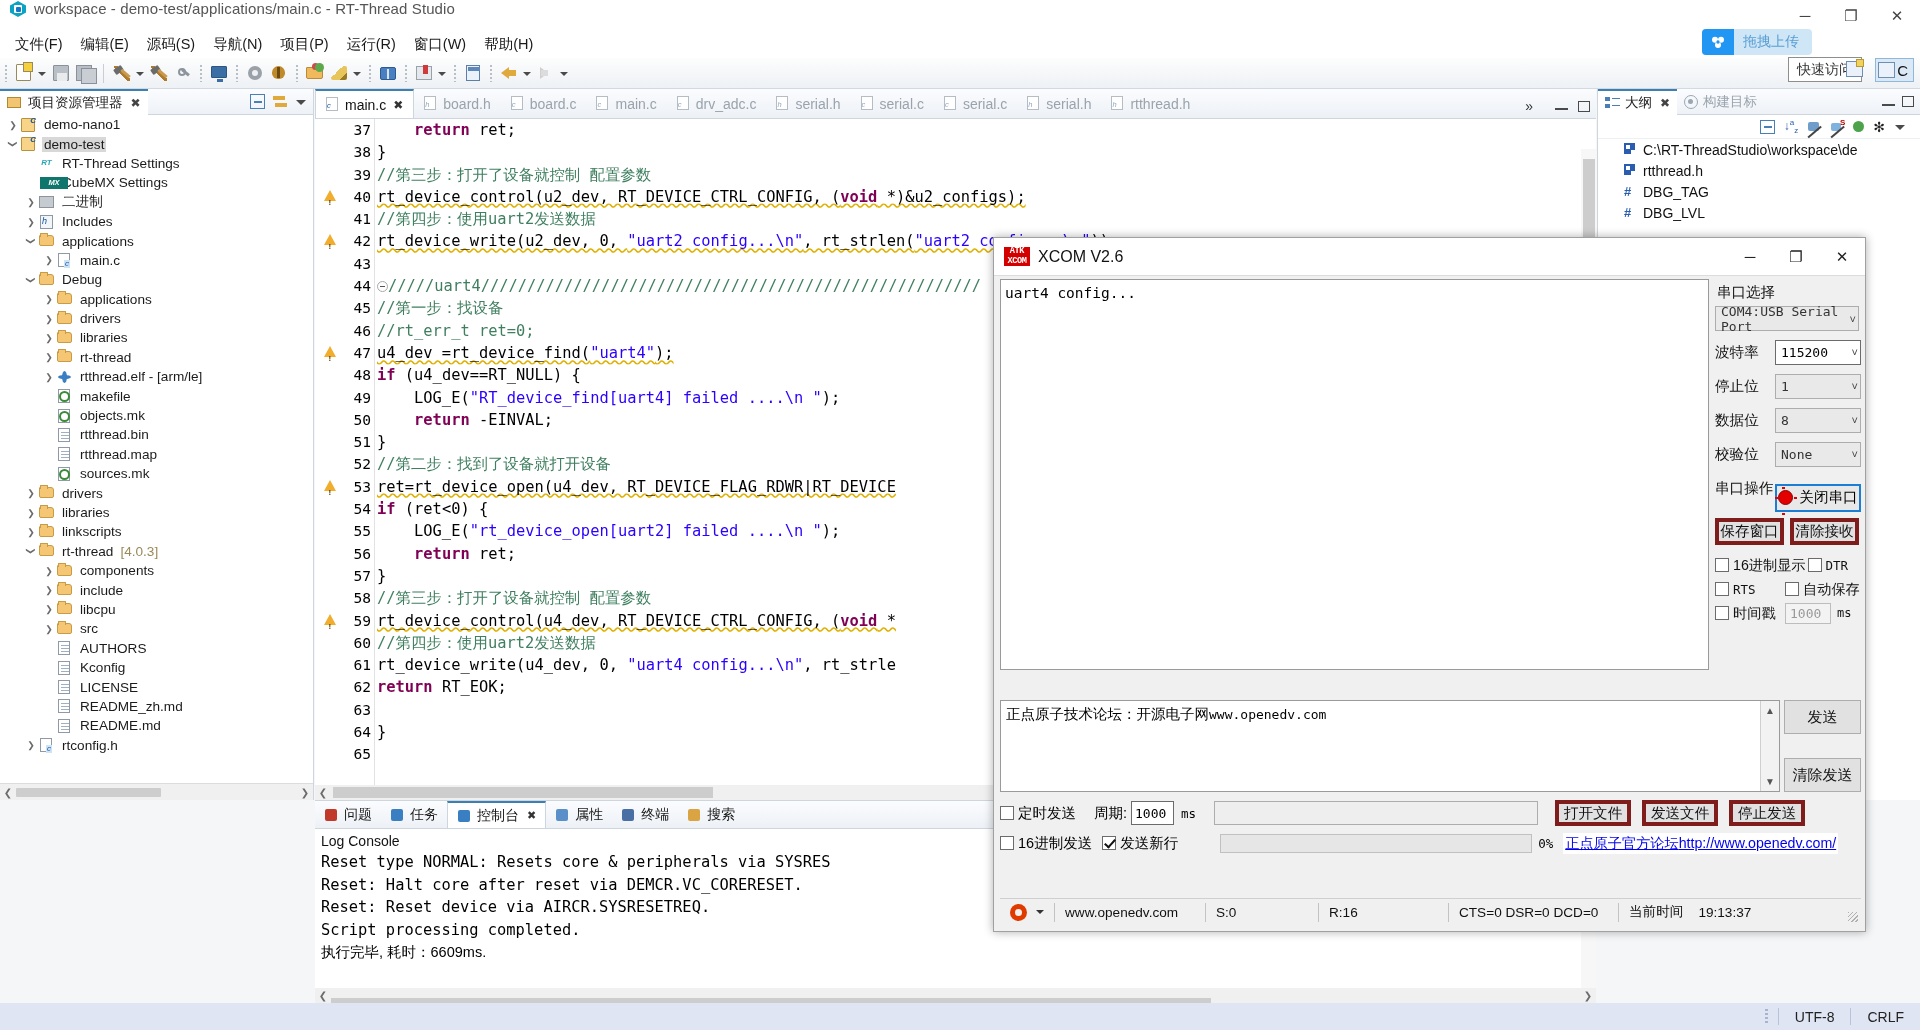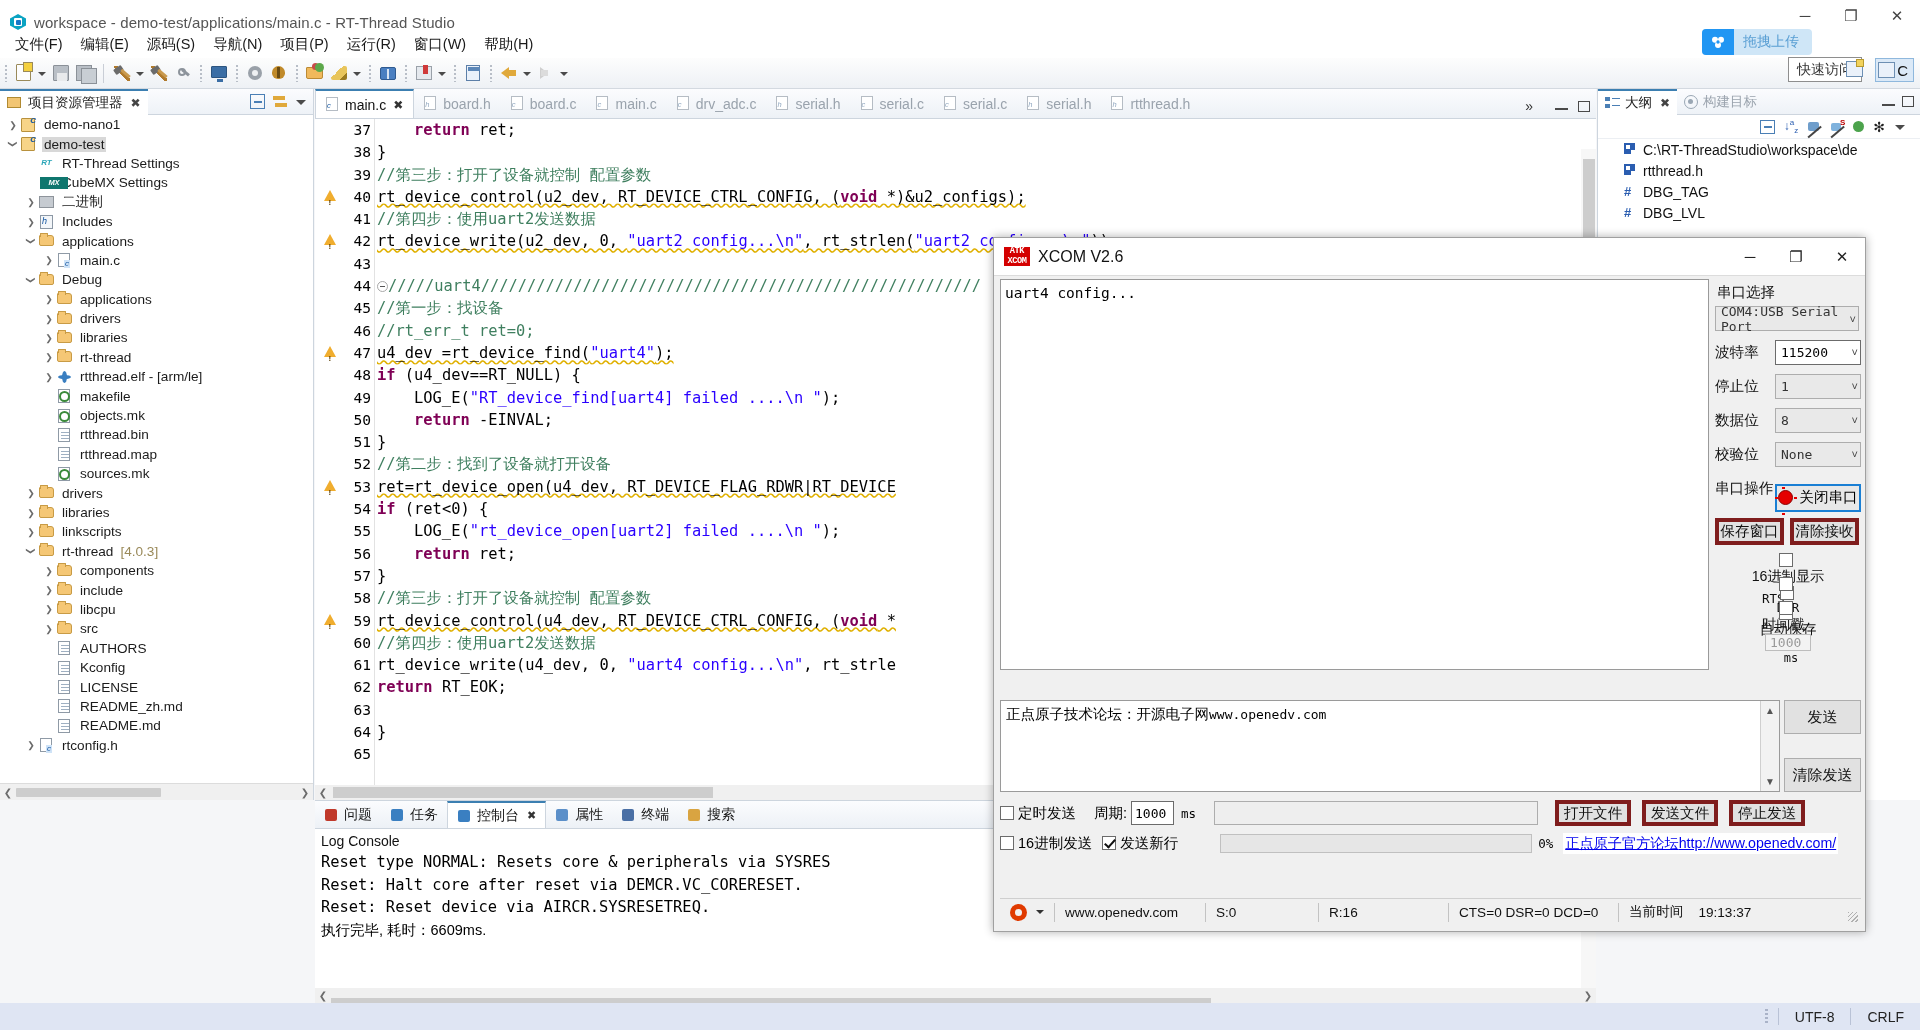--- a/index.html
+++ b/index.html
@@ -9,21 +9,21 @@
     overflow: hidden;
     font-family: "Liberation Sans", sans-serif;
     font-size: 12px;
     background: #f0f0f0;
   }
   #root { position: relative; width: 1920px; height: 1030px; background: #f5f6f8; }
 
   
   .titlebar {
     position: absolute; left:0; top:0; width:1920px; height:31px;
-    background: #ffffff; display:flex; align-items:flex-end;
+    background: #ffffff; display:flex; align-items:flex-start;
   }
   .title-ico {
     width:18px;height:18px;margin-left:9px;margin-right:7px;position:relative;flex:none;
   }
   .title-ico .a{position:absolute;left:1px;top:1px;width:16px;height:16px;background:#0aa3c2;clip-path:polygon(50% 0,100% 28%,100% 72%,50% 100%,0 72%,0 28%);}
   .title-ico .b{position:absolute;left:5px;top:5px;width:8px;height:8px;background:#ffffff;border-radius:1px;}
   .title-ico .c{position:absolute;left:6.5px;top:6.5px;width:5px;height:5px;background:#1878c8;border-radius:1px;}
   .title-text { font-size:15px; color:#555; letter-spacing:.1px;}
   .win-btns { position:absolute; right:0; top:0; height:31px; display:flex; }
   .win-btn { width:46px; height:31px; display:flex; align-items:center; justify-content:center; color:#444; font-size:15px; }
@@ -217,21 +217,21 @@
   .xc-grp-label{font-size:14.5px;color:#111;}
   .xc-row{display:flex;align-items:center;height:34px;}
   .xc-lab{width:60px;font-size:14.6px;color:#111;}
   .xc-sel{height:25px;border:1px solid #adadad;background:#e9e9e9;display:flex;align-items:center;padding:0 2px 0 5px;font-family:"DejaVu Sans Mono","Liberation Mono",monospace;font-size:13px;color:#333;}
   .xc-sel.white{background:#fff;border:1px solid #6b6b6b;color:#000;}
   .xc-sel .cv{margin-left:auto;font-size:11px;color:#444;font-family:"Liberation Sans",sans-serif;}
   .xc-btn{border:4px solid #7f1d1d;background:#e1e1e1;font-size:14.6px;color:#111;display:flex;align-items:center;justify-content:center;height:27px;}
   .xc-closeport{border:2px solid #1a7fd4;background:#e8e8e8;height:28px;display:flex;align-items:center;justify-content:center;gap:6px;font-size:14.6px;}
   .xc-reddot{width:15px;height:15px;border-radius:50%;background:#e50000;border:1px solid #8a0000;position:relative;}
   .xc-reddot:before{content:"";position:absolute;left:-4px;top:6px;width:3px;height:2px;background:#e50000;box-shadow:19px 0 0 #e50000,7px -10px 0 #e50000,7px 16px 0 #e50000;}
-  .xc-cbrow{display:flex;align-items:center;font-size:14.2px;color:#111;height:24px;flex-direction:column;}
+  .xc-cbrow{display:flex;align-items:center;font-size:14.2px;color:#111;height:24px;}
   .cb{width:14px;height:14px;border:1px solid #6b6b6b;background:#fff;display:inline-block;position:relative;margin-right:4px;flex:none;}
   .cb.on:after{content:"";position:absolute;left:4px;top:0px;width:4px;height:9px;border:solid #111;border-width:0 2px 2px 0;transform:rotate(42deg);}
   .mono{font-family:"DejaVu Sans Mono","Liberation Mono",monospace;}
 
   .xc-sendtabs{position:absolute;left:6px;top:437px;width:780px;height:26px;display:flex;align-items:flex-end;}
   .xc-st{height:25px;padding:0 9px;font-size:14.5px;color:#111;display:flex;align-items:center;border:1px solid transparent;}
   .xc-st.active{background:#fff;border:1px solid #9a9a9a;border-bottom:1px solid #fff;}
   .xc-sendbox{position:absolute;left:6px;top:462px;width:780px;height:92px;background:#fff;border:1px solid #9a9a9a;}
   .xc-sendtext{padding:4px 0 0 5px;font-size:14.5px;color:#000;}
   .xc-sendtext .u{font-family:"DejaVu Sans Mono","Liberation Mono",monospace;font-size:13px;}
@@ -908,21 +908,21 @@
           <span>搜索</span>
         </div>
         <div class="cn-tools">
           <i style="display:inline-block;width:11px;height:11px;background:#c0392b;"></i>
           <i style="display:inline-block;width:12px;height:12px;border:1.5px solid #7d7d7d;"></i>
           <i style="display:inline-block;width:13px;border-bottom:2px solid #4a4a4a;height:9px;"></i>
           <i style="display:inline-block;width:12px;height:11px;border:1.6px solid #4a4a4a;"></i>
         </div>
       </div>
     <div class="cn-title">Log Console</div>
-    <div class="cn-out" id="cn-out-host"><div>Reset type NORMAL: Resets core &amp; peripherals via SYSRES</div><div>Reset: Halt core after reset via DEMCR.VC_CORERESET.</div><div>Reset: Reset device via AIRCR.SYSRESETREQ.</div><div class="zh">执行完毕, 耗时：6609ms.</div></div>
+    <div class="cn-out" id="cn-out-host"><div>Reset type NORMAL: Resets core &amp; peripherals via SYSRES</div><div>Reset: Halt core after reset via DEMCR.VC_CORERESET.</div><div>Reset: Reset device via AIRCR.SYSRESETREQ.</div><div>Script processing completed.</div><div class="zh">执行完毕, 耗时：6609ms.</div></div>
     <div class="cn-vscroll">
       <div style="height:15px;text-align:center;color:#555;font-size:10px;line-height:15px;">❮</div>
     </div>
     <div class="cn-hscroll">
       <div style="width:16px;text-align:center;color:#6b6b6b;font-size:10px;">❮</div>
       <div style="flex:1;position:relative;">
           <div style="position:absolute;left:0;top:2px;width:880px;height:11px;background:#cdcdcd;"></div>
         </div>
       <div style="width:16px;text-align:center;color:#6b6b6b;font-size:10px;">❯</div>
     </div>

